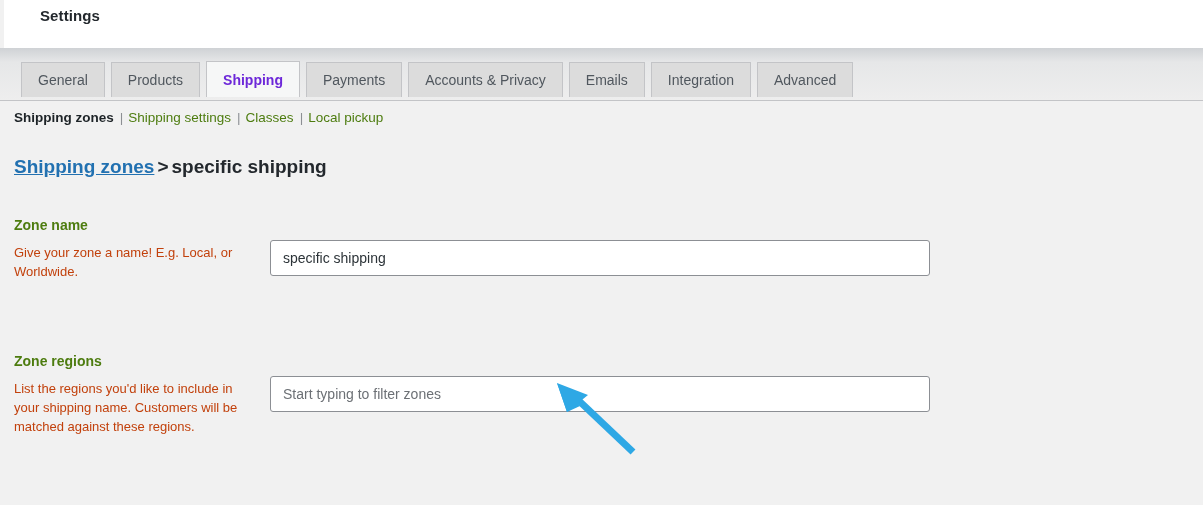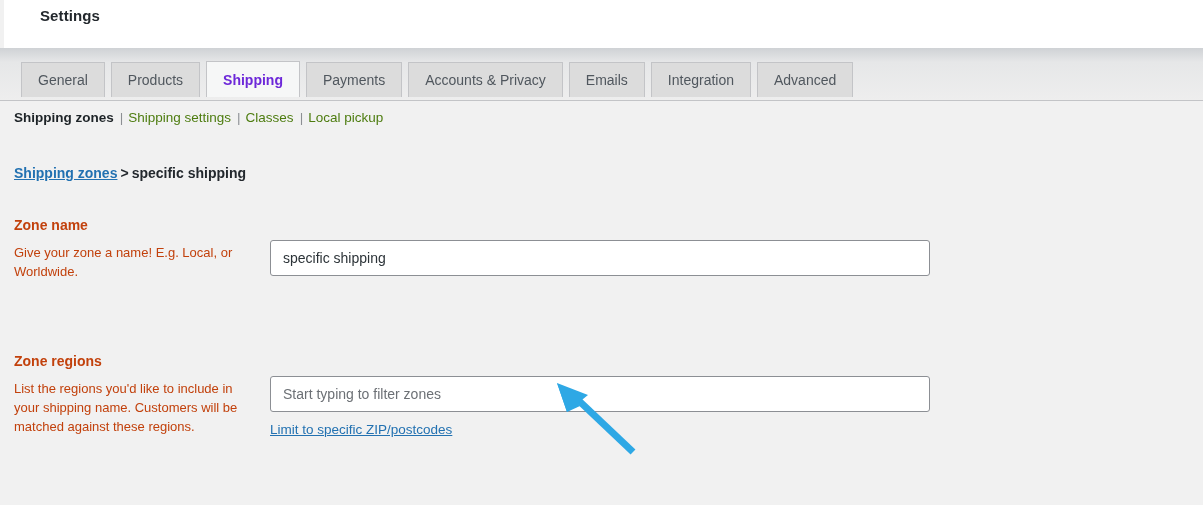--- a/index.html
+++ b/index.html
@@ -117,22 +117,22 @@
   }
   .subnav-sep {
     color: #8c8f94;
     margin: 0 5px 0 6px;
   }
 
   
   .breadcrumb {
     position: absolute;
     left: 14px;
-    top: 165px;
-    font-size: 14px;
+    top: 156px;
+    font-size: 19px;
     font-weight: bold;
     color: #23282d;
     white-space: nowrap;
   }
   .breadcrumb-link {
     color: #2271b1;
     text-decoration: underline;
     cursor: pointer;
   }
   .breadcrumb-sep {
@@ -154,21 +154,21 @@
 
   .field-label {
     position: absolute;
     left: 14px;
     top: 0;
     width: 245px;
   }
   .field-title {
     font-size: 14px;
     font-weight: bold;
-    color: #c2410c;
+    color: #4d7c0f;
     line-height: 1.3;
     margin: 0 0 9px 0;
   }
   .field-desc {
     font-size: 13px;
     color: #c2410c;
     line-height: 19px;
     margin: 0;
   }
 
@@ -261,21 +261,20 @@
   </div>
 
   <div class="form-row row-zone-regions">
     <div class="field-label">
       <div class="field-title">Zone regions</div>
       <div class="field-desc">List the regions you'd like to include in your shipping name. Customers will be matched against these regions.</div>
     </div>
     <div class="field-control">
       <input class="text-input" type="text" placeholder="Start typing to filter zones" style="">
       <br>
-      <span class="below-link">Limit to specific ZIP/postcodes</span>
     </div>
   </div>
 
   <svg class="annotation-arrow" viewBox="0 0 110 85">
     <line x1="93" y1="74" x2="36" y2="20" stroke="#2EA8E5" stroke-width="7" stroke-linecap="butt"></line>
     <polygon points="17,5 48,17 27,34" fill="#2EA8E5"></polygon>
     <polygon points="17,5 27,34 40,28" fill="#2EA8E5"></polygon>
   </svg>
 
 </div>

